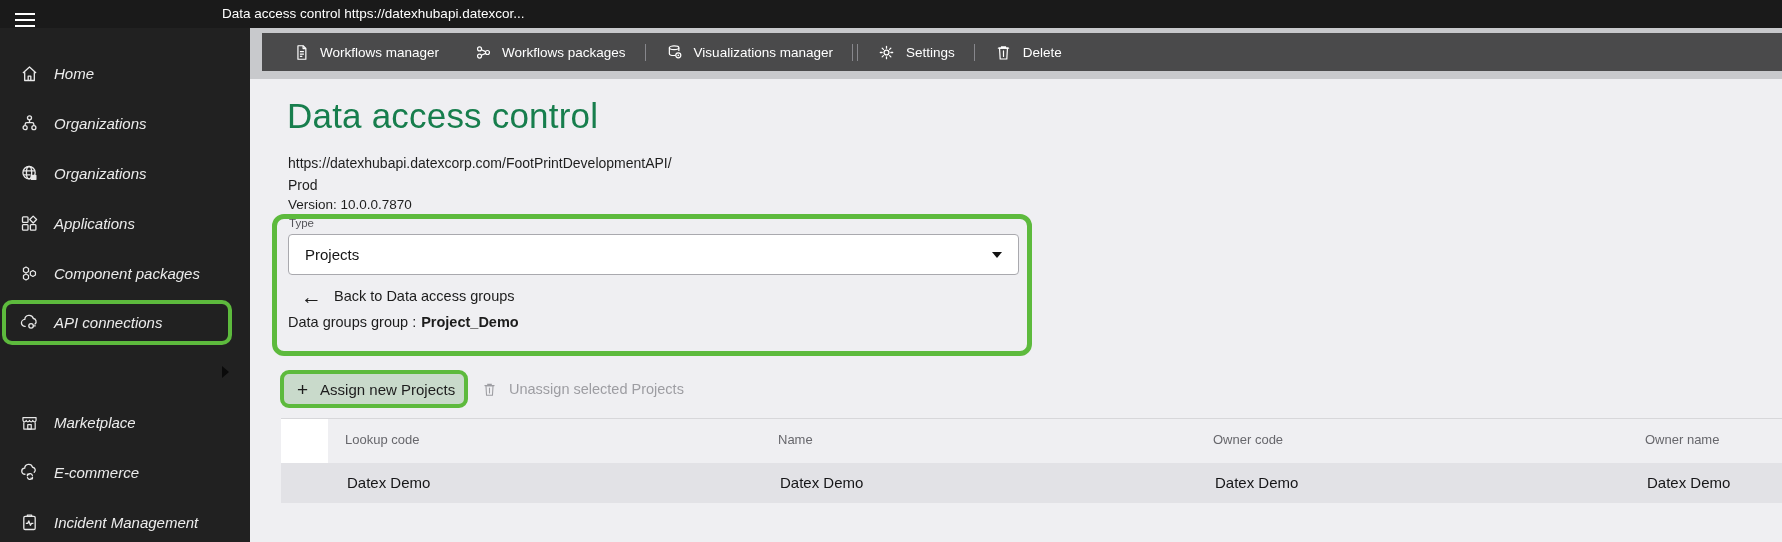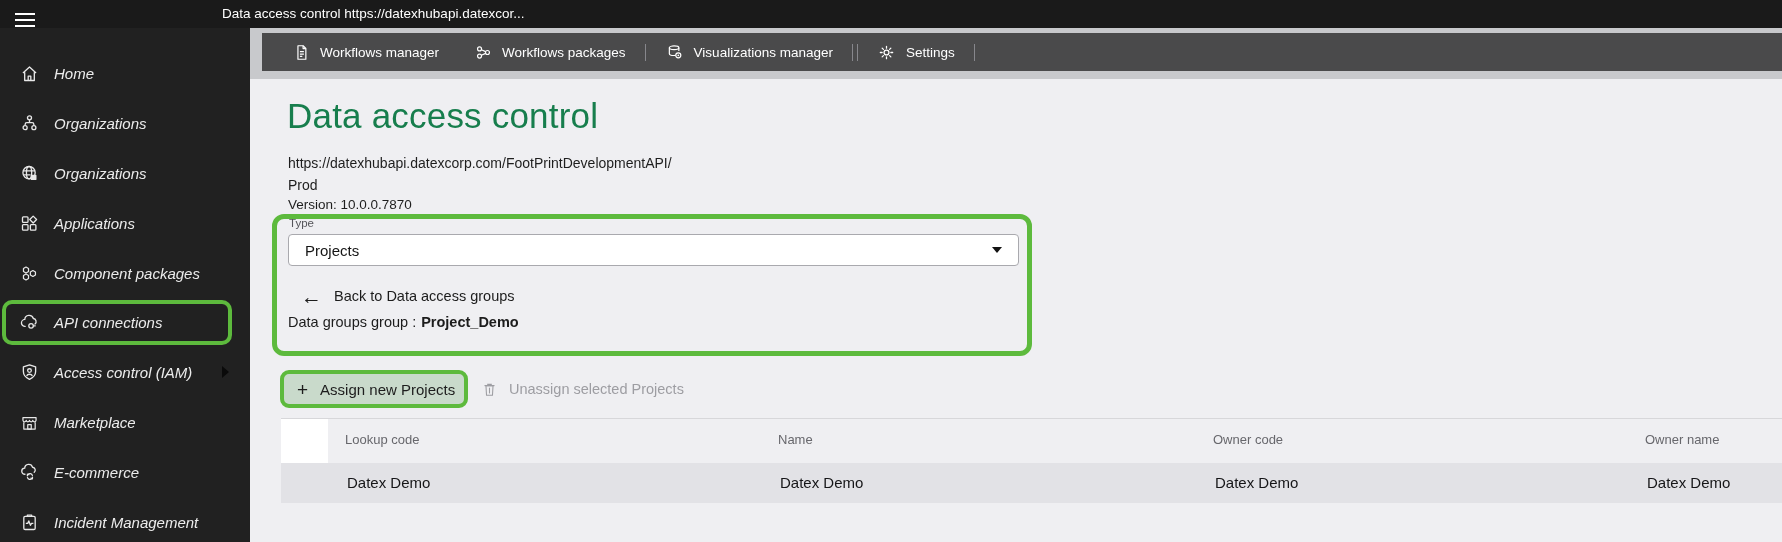--- a/index.html
+++ b/index.html
@@ -36,21 +36,21 @@
   .tb-div  { width:1px; height:17px; background:#87878c; margin:0 2px; }
 
   
   .page-title { position:absolute; left:287px; top:96px; font-size:35px; font-weight:300; color:var(--heading,#177e4d); letter-spacing:.2px; }
   .meta       { position:absolute; left:288px; color:#1e1e1e; font-size:14px; white-space:nowrap; }
   .url-line   { top:155px; }
   .env-line   { top:177px; }
   .ver-line   { top:197px; font-size:13.5px; }
 
   .field-label { position:absolute; left:289px; top:217px; font-size:11.5px; color:#55555a; }
-  .select { position:absolute; left:288px; top:234px; width:731px; height:32px; background:#fff; border:1px solid #a9a9ae; border-radius:4px; display:flex; align-items:center; padding:0 16px; font-size:15px; color:#141414; cursor:pointer; }
+  .select { position:absolute; left:288px; top:234px; width:731px; height:41px; background:#fff; border:1px solid #a9a9ae; border-radius:4px; display:flex; align-items:center; padding:0 16px; font-size:15px; color:#141414; cursor:pointer; }
   .caret  { margin-left:auto; width:0; height:0; border-left:5.5px solid transparent; border-right:5.5px solid transparent; border-top:6px solid #121212; }
 
   .back-link { position:absolute; left:301px; top:283px; height:26px; display:flex; align-items:center; gap:12px; font-size:14.5px; color:#1c1c1c; cursor:pointer; }
   .back-link .arrow { font-size:21px; line-height:21px; color:#1c1c1c; }
 
   .group-line { position:absolute; left:288px; top:314px; font-size:14.5px; color:#1c1c1c; }
   .group-line b { font-weight:700; margin-left:5px; }
 
   .assign-annot { position:absolute; left:280px; top:370px; width:188px; height:38px; border:4px solid var(--annot,#5dba3d); border-radius:9px; background:var(--assign_fill,#c9dacb); }
   .assign-btn { width:100%; height:100%; border:none; background:transparent; display:flex; align-items:center; padding-left:13px; gap:12px; font-family:inherit; font-size:15px; color:#1d1d1d; cursor:pointer; white-space:nowrap; }
@@ -121,20 +121,30 @@
     <div class="tb-item">
       <span class="tb-ic">
         <svg width="19" height="19" viewBox="0 0 24 24" fill="none" stroke="currentColor" stroke-width="1.6" stroke-linecap="round">
             <circle cx="12" cy="12" r="3.1"></circle>
             <path d="M12 4.2v2.3M12 17.5v2.3M4.2 12h2.3M17.5 12h2.3M6.5 6.5l1.6 1.6M15.9 15.9l1.6 1.6M17.5 6.5l-1.6 1.6M8.1 15.9l-1.6 1.6"></path>
           </svg>
       </span>
       <span>Settings</span>
     </div>
     <span class="tb-div"></span>
+    <div class="tb-item">
+      <span class="tb-ic">
+        <svg width="19" height="19" viewBox="0 0 24 24" fill="none" stroke="currentColor" stroke-width="1.5" stroke-linecap="round">
+            <path d="M5.5 6.5h13M9.5 6.5V4.8h5v1.7"></path>
+            <path d="M7 6.5l.8 13.7h8.4L17 6.5z"></path>
+            <path d="M12 10v7"></path>
+          </svg>
+      </span>
+      <span>Delete</span>
+    </div>
   </div>
 
   <aside class="sidebar">
     <div class="nav-item" style="top:23px">
       <span class="nav-ic">
         <svg width="21" height="21" viewBox="0 0 24 24" fill="none" stroke="currentColor" stroke-width="1.5" stroke-linejoin="round">
             <path d="M4.5 11.5L12 4.5l7.5 7M6.5 10.5V20h11v-9.5"></path>
             <path d="M10.5 20v-5h3v5"></path>
           </svg>
       </span>
@@ -185,30 +195,20 @@
     </div>
     <div class="nav-item" style="top:272px">
       <span class="nav-ic">
         <svg width="21" height="21" viewBox="0 0 24 24" fill="none" stroke="currentColor" stroke-width="1.5" stroke-linecap="round">
             <path d="M7 16.5a4 4 0 0 1-.4-8 5 5 0 0 1 9.8-1.1 3.6 3.6 0 0 1 1.9 6.3"></path>
             <circle cx="13.8" cy="15.8" r="2.6"></circle>
             <path d="M16.4 15.8h2.2"></path>
           </svg>
       </span>
       <span>API connections</span>
-    </div>
-    <div class="nav-item" style="top:322px">
-      <span class="nav-ic">
-        <svg width="21" height="21" viewBox="0 0 24 24" fill="none" stroke="currentColor" stroke-width="1.5" stroke-linejoin="round">
-            <path d="M12 3.2l7 2.3v5.3c0 4.6-2.9 7.1-7 9-4.1-1.9-7-4.4-7-9V5.5z"></path>
-            <circle cx="12" cy="9.8" r="2.1"></circle>
-            <path d="M8.7 15.8a3.6 3 0 0 1 6.6 0"></path>
-          </svg>
-      </span>
-      <span>Access control (IAM)</span>
     </div>
     <div class="nav-item" style="top:372px">
       <span class="nav-ic">
         <svg width="21" height="21" viewBox="0 0 24 24" fill="none" stroke="currentColor" stroke-width="1.4" stroke-linejoin="round">
             <path d="M4.5 6.5h15v3a1.88 1.88 0 0 1-3.75 0 1.88 1.88 0 0 1-3.75 0 1.88 1.88 0 0 1-3.75 0A1.88 1.88 0 0 1 4.5 9.5z"></path>
             <path d="M5.5 11.8v7.7h13v-7.7"></path>
             <rect x="10" y="14.5" width="4" height="5"></rect>
           </svg>
       </span>
       <span>Marketplace</span>

